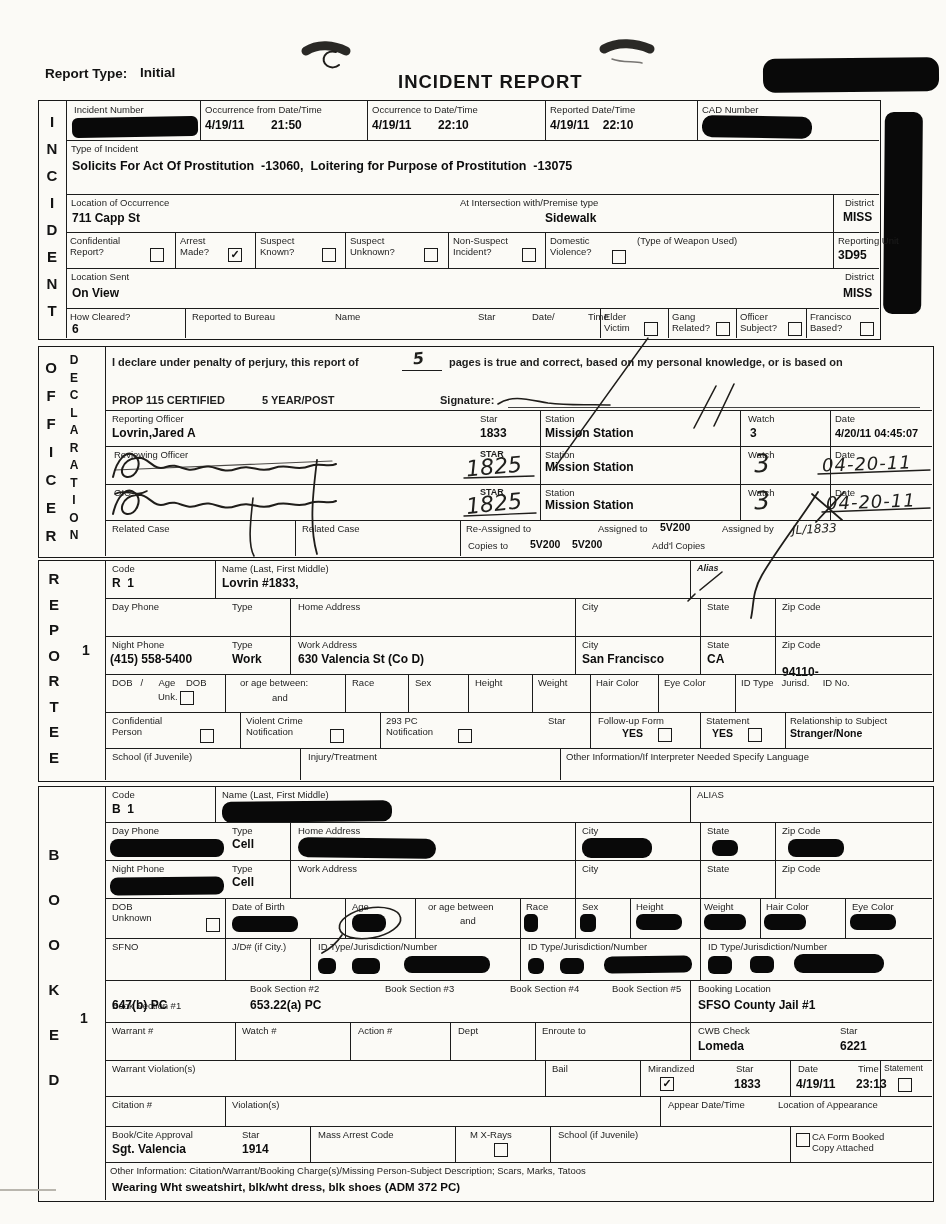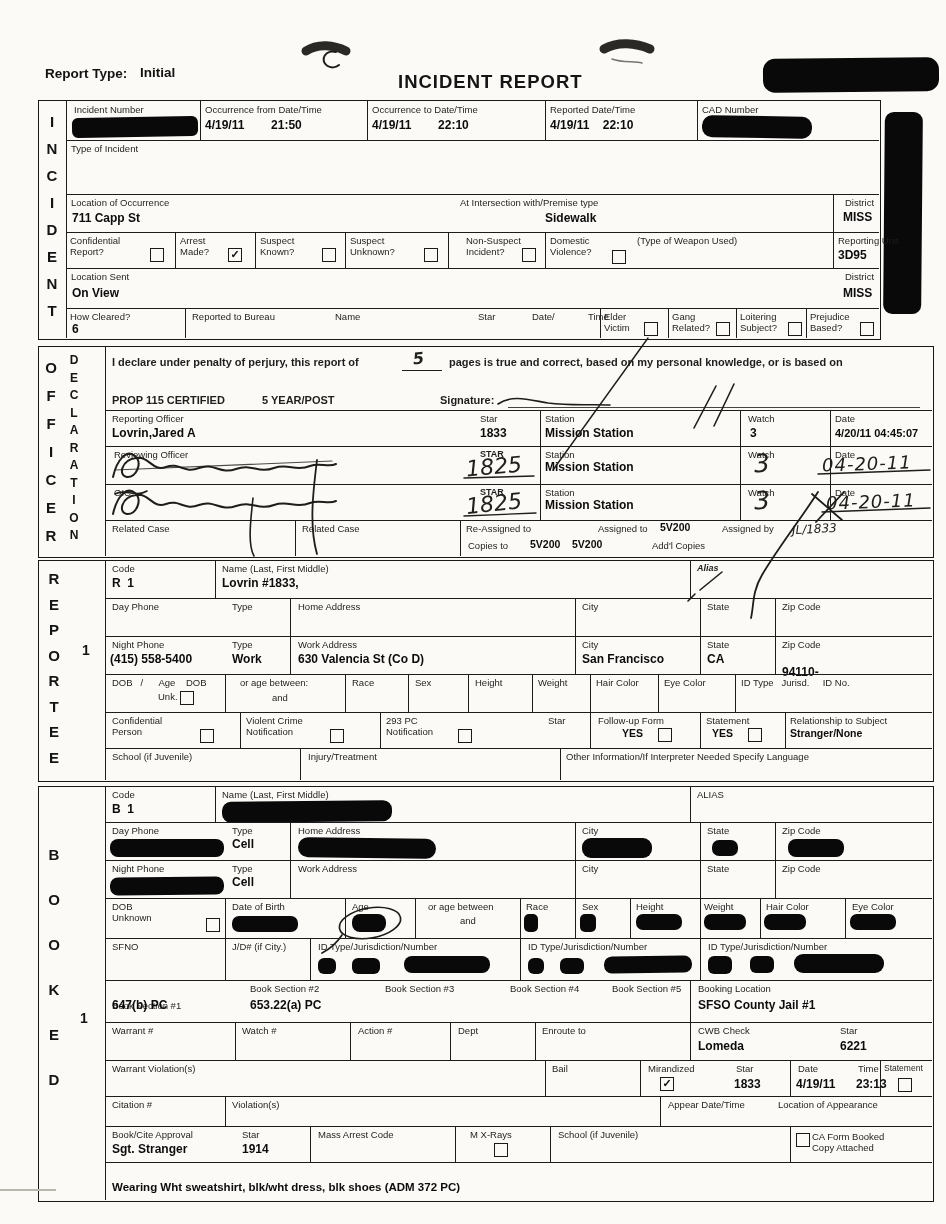--- a/index.html
+++ b/index.html
@@ -54,20 +54,21 @@
   <span class="val" style="left:205px;top:119px">4/19/11        21:50</span>
   <span class="lb" style="left:372px;top:104px">Occurrence to Date/Time</span>
   <span class="val" style="left:372px;top:119px">4/19/11        22:10</span>
   <span class="lb" style="left:550px;top:104px">Reported Date/Time</span>
   <span class="val" style="left:550px;top:119px">4/19/11    22:10</span>
   <span class="lb" style="left:702px;top:104px">CAD Number</span>
   <div class="redact" style="left:702px;top:116px;width:110px;height:22px;border-radius:10px;transform:rotate(.8deg)"></div>
 
   <div class="hline" style="left:66px;top:140px;width:813px"></div>
   <span class="lb" style="left:71px;top:143px">Type of Incident</span>
+  <span class="val" style="left:72px;top:160px;font-size:12.5px">Solicits For Act Of Prostitution  -13060,  Loitering for Purpose of Prostitution  -13075</span>
 
   <div class="hline" style="left:66px;top:194px;width:813px"></div>
   <div class="vline" style="left:833px;top:194px;height:38px"></div>
   <span class="lb" style="left:71px;top:197px">Location of Occurrence</span>
   <span class="val" style="left:72px;top:212px">711 Capp St</span>
   <span class="lb" style="left:460px;top:197px">At Intersection with/Premise type</span>
   <span class="val" style="left:545px;top:212px">Sidewalk</span>
   <span class="lb" style="left:845px;top:197px">District</span>
   <span class="val" style="left:843px;top:211px">MISS</span>
 
@@ -83,21 +84,21 @@
   <span class="cb" style="left:150px;top:248px"></span>
   <span class="lb" style="left:180px;top:235px">Arrest
 Made?</span>
   <span class="cb" style="left:228px;top:248px">✓</span>
   <span class="lb" style="left:260px;top:235px">Suspect
 Known?</span>
   <span class="cb" style="left:322px;top:248px"></span>
   <span class="lb" style="left:350px;top:235px">Suspect
 Unknown?</span>
   <span class="cb" style="left:424px;top:248px"></span>
-  <span class="lb" style="left:466px;top:235px">Non-Suspect
+  <span class="lb" style="left:453px;top:235px">Non-Suspect
 Incident?</span>
   <span class="cb" style="left:522px;top:248px"></span>
   <span class="lb" style="left:550px;top:235px">Domestic
 Violence?</span>
   <span class="cb" style="left:612px;top:250px"></span>
   <span class="lb" style="left:637px;top:235px">(Type of Weapon Used)</span>
   <span class="lb" style="left:838px;top:235px">Reporting Unit</span>
   <span class="val" style="left:838px;top:249px">3D95</span>
 
   <div class="hline" style="left:66px;top:268px;width:813px"></div>
@@ -118,24 +119,24 @@
   <span class="lb" style="left:335px;top:311px">Name</span>
   <span class="lb" style="left:478px;top:311px">Star</span>
   <span class="lb" style="left:532px;top:311px">Date/</span>
   <span class="lb" style="left:588px;top:311px">Time</span>
   <span class="lb" style="left:604px;top:311px">Elder
 Victim</span>
   <span class="cb" style="left:644px;top:322px"></span>
   <span class="lb" style="left:672px;top:311px">Gang
 Related?</span>
   <span class="cb" style="left:716px;top:322px"></span>
-  <span class="lb" style="left:740px;top:311px">Loitering
+  <span class="lb" style="left:740px;top:311px">Officer
 Subject?</span>
   <span class="cb" style="left:788px;top:322px"></span>
-  <span class="lb" style="left:810px;top:311px">Prejudice
+  <span class="lb" style="left:810px;top:311px">Francisco
 Based?</span>
   <span class="cb" style="left:860px;top:322px"></span>
 
   <div class="box" style="left:38px;top:346px;width:894px;height:210px"></div>
   <div class="vline" style="left:105px;top:346px;height:210px"></div>
   <div class="letters" style="left:40px;top:354px;width:22px;font-size:15px;line-height:28px">O
 F
 F
 I
 C
@@ -471,27 +472,28 @@
   <div class="vline" style="left:310px;top:1126px;height:36px"></div>
   <div class="vline" style="left:455px;top:1126px;height:36px"></div>
   <div class="vline" style="left:550px;top:1126px;height:36px"></div>
   <div class="vline" style="left:790px;top:1126px;height:36px"></div>
   <span class="lb" style="left:112px;top:1129px">Book/Cite Approval</span>
   <span class="lb" style="left:242px;top:1129px">Star</span>
   <span class="lb" style="left:318px;top:1129px">Mass Arrest Code</span>
   <span class="lb" style="left:470px;top:1129px">M X-Rays</span>
   <span class="cb" style="left:494px;top:1143px"></span>
   <span class="lb" style="left:558px;top:1129px">School (if Juvenile)</span>
-  <span class="val" style="left:112px;top:1143px">Sgt. Stranger</span>
+  <span class="val" style="left:112px;top:1143px">Sgt. Valencia</span>
   <span class="val" style="left:242px;top:1143px">1914</span>
   <span class="cb" style="left:796px;top:1133px"></span>
   <span class="lb" style="left:812px;top:1131px">CA Form Booked
 Copy Attached</span>
 
   <div class="hline" style="left:105px;top:1162px;width:827px"></div>
+  <span class="lb" style="left:110px;top:1165px">Other Information: Citation/Warrant/Booking Charge(s)/Missing Person-Subject Description; Scars, Marks, Tatoos</span>
   <span class="val" style="left:112px;top:1181px;font-size:11.5px">Wearing Wht sweatshirt, blk/wht dress, blk shoes (ADM 372 PC)</span>
 
   <div style="position:absolute;left:0;top:1189px;width:56px;height:2px;background:#b9b6ae"></div>
 
   <svg class="ink" width="946" height="1224" viewBox="0 0 946 1224">
     <g fill="none" stroke="#1f1d1a" stroke-linecap="round">
 
       <path d="M306,51 C318,43 334,45 346,51" stroke-width="9" opacity=".95"></path>
       <path d="M339,65 a9,8 0 1 1 -3,-13" stroke-width="2"></path>
       <path d="M604,49 C618,41 636,43 650,49" stroke-width="9" opacity=".95"></path>

